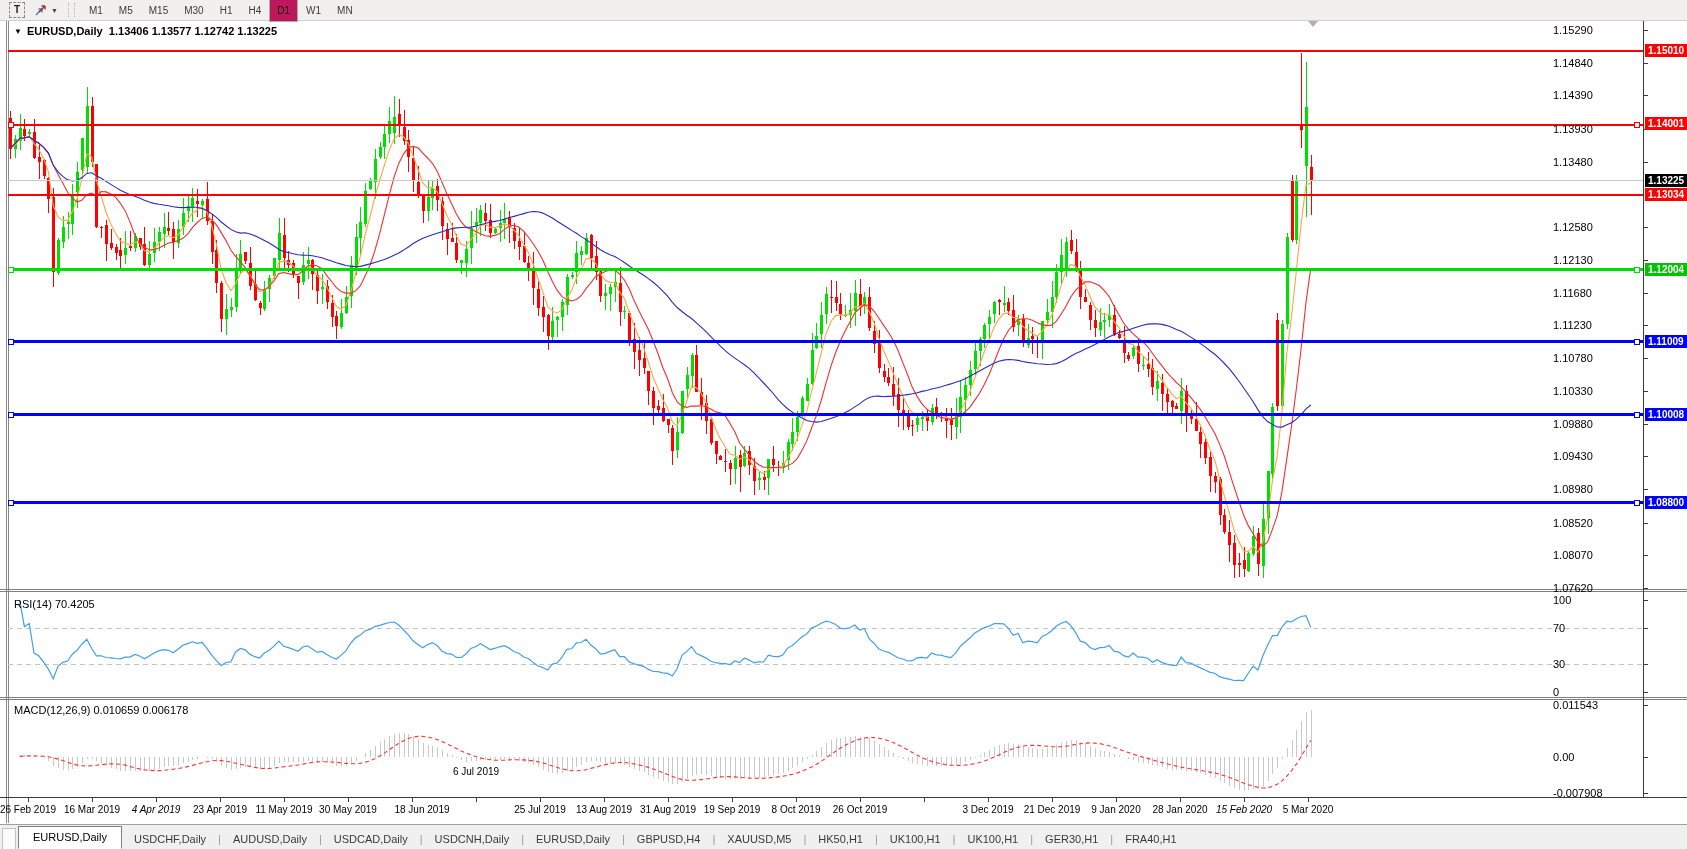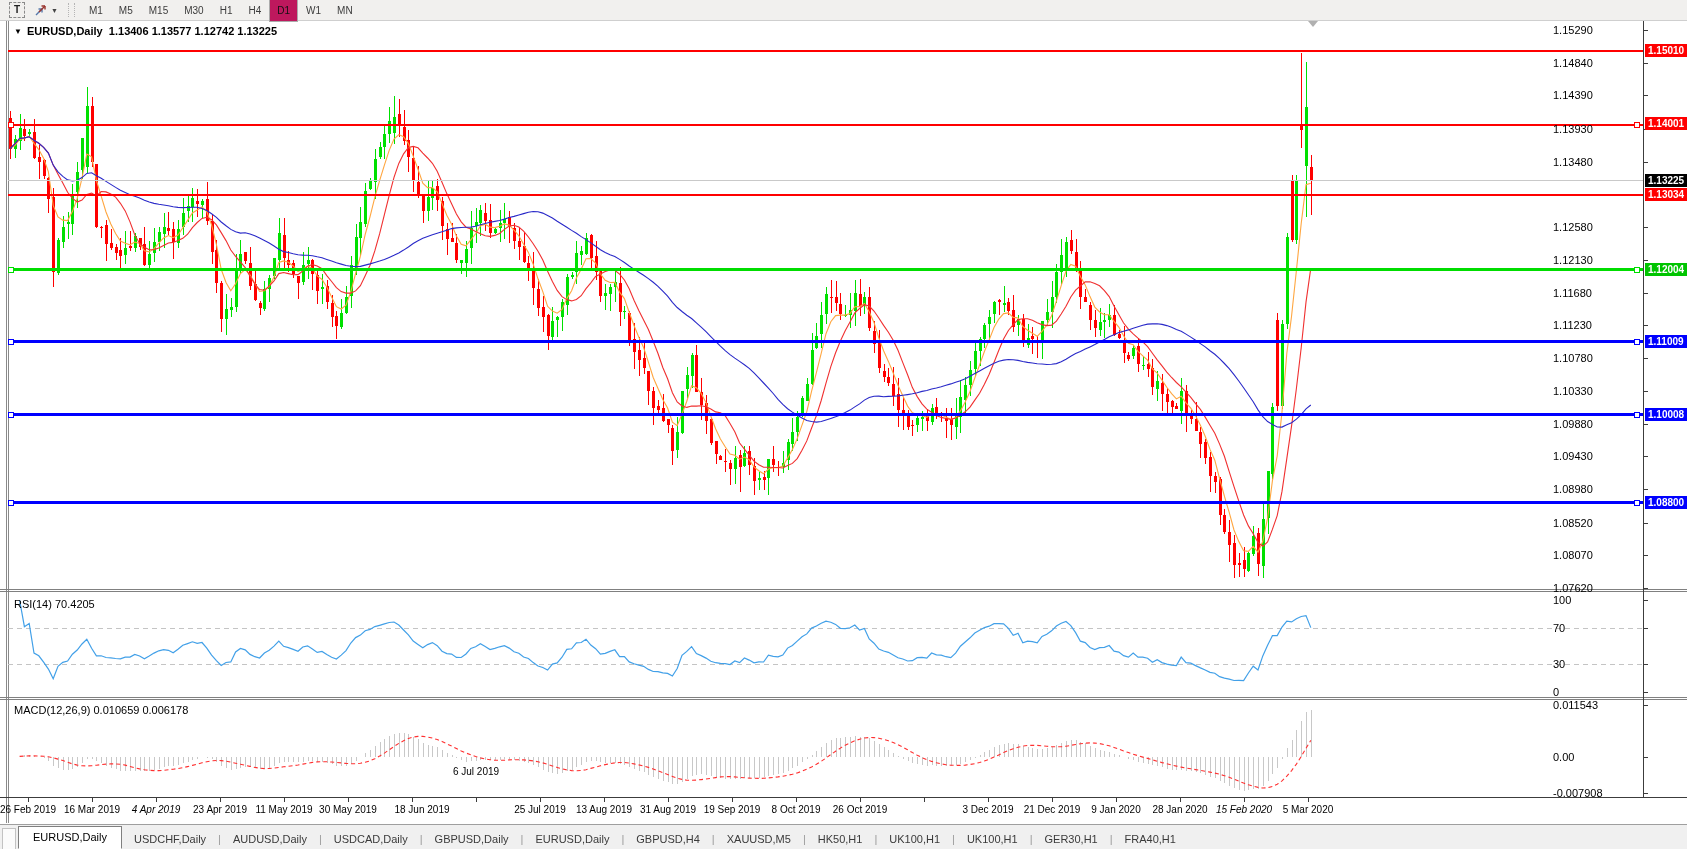--- a/index.html
+++ b/index.html
@@ -1068,21 +1068,21 @@
   <div class="tabbar">
     <div class="tabgrip"></div>
     <div id="tabs" style="display:flex;align-items:flex-end;">
         <div class="tab active">EURUSD,Daily</div>
         <div class="tab">USDCHF,Daily</div>
         <div class="tabdiv">|</div>
         <div class="tab">AUDUSD,Daily</div>
         <div class="tabdiv">|</div>
         <div class="tab">USDCAD,Daily</div>
         <div class="tabdiv">|</div>
-        <div class="tab">GBPUSD,Daily</div>
+        <div class="tab">USDCNH,Daily</div>
         <div class="tabdiv">|</div>
         <div class="tab">EURUSD,Daily</div>
         <div class="tabdiv">|</div>
         <div class="tab">GBPUSD,H4</div>
         <div class="tabdiv">|</div>
         <div class="tab">XAUUSD,M5</div>
         <div class="tabdiv">|</div>
         <div class="tab">HK50,H1</div>
         <div class="tabdiv">|</div>
         <div class="tab">UK100,H1</div>

